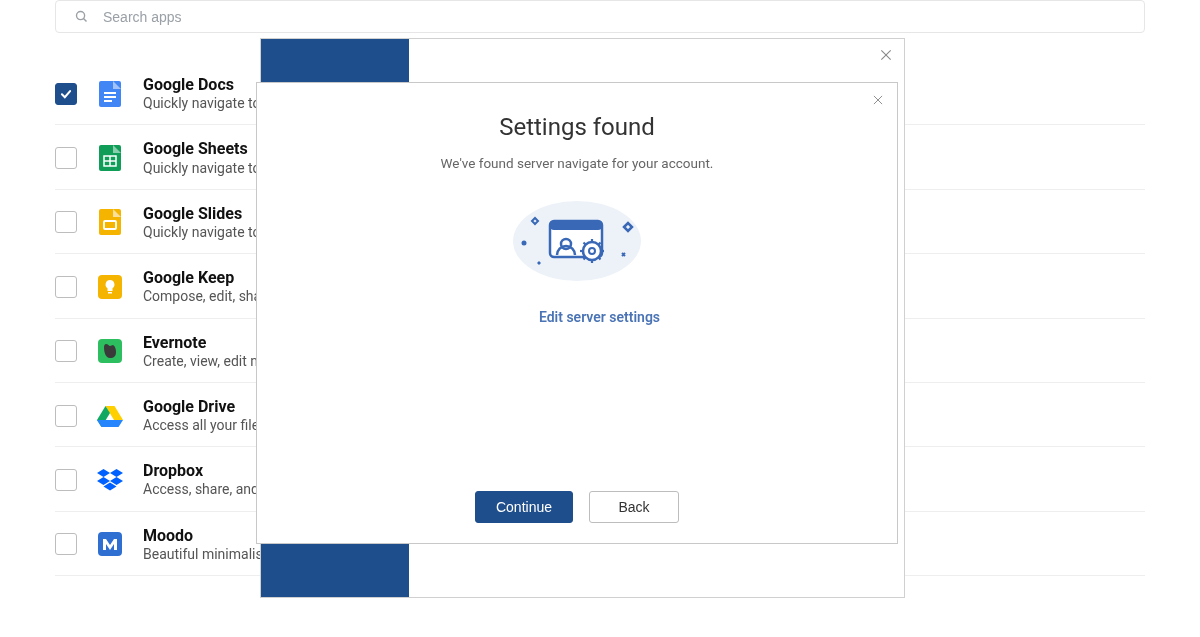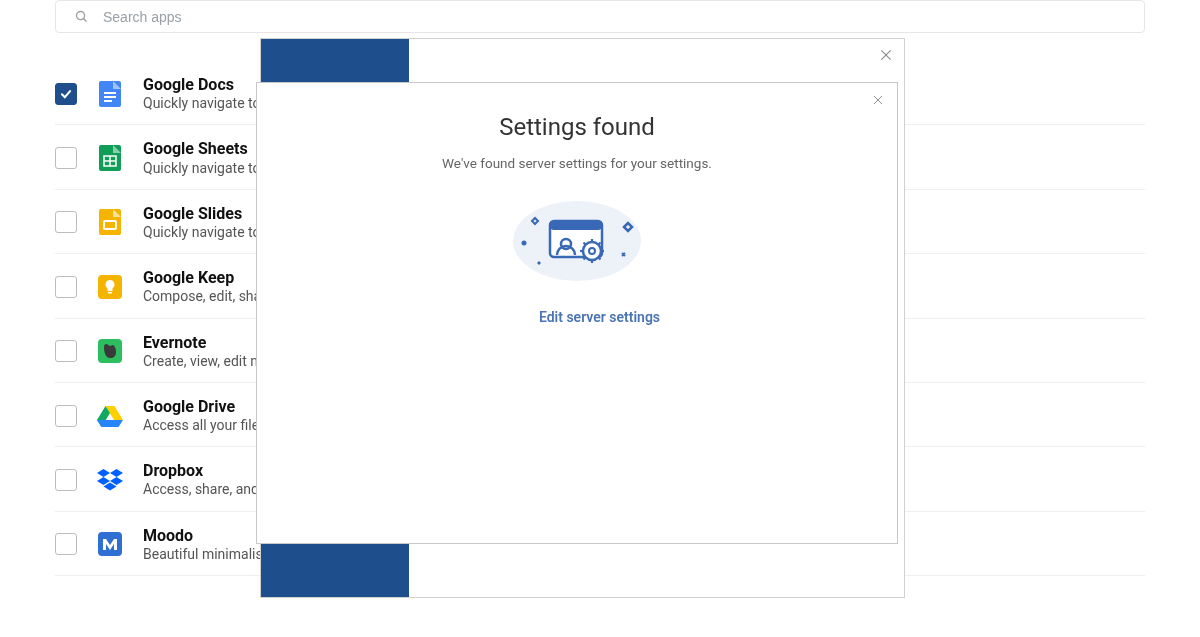--- a/index.html
+++ b/index.html
@@ -347,21 +347,21 @@
 
 <div class="dialog">
   <div class="dialog-close x-icon">
     <svg viewBox="0 0 24 24" stroke="#888" stroke-width="1.6">
         <line x1="5" y1="5" x2="19" y2="19"></line>
         <line x1="19" y1="5" x2="5" y2="19"></line>
       </svg>
   </div>
   <div class="dialog-body">
     <div class="dialog-title">Settings found</div>
-    <div class="dialog-subtitle">We've found server settings for your settings.</div>
+    <div class="dialog-subtitle">We've found server navigate for your account.</div>
     <div class="dialog-illustration">
       <svg width="150" height="96" viewBox="0 0 150 96">
         <ellipse cx="75" cy="48" rx="64" ry="40" fill="#edf2f9"></ellipse>
         <g fill="#3968b6">
           <path d="M30 28 l3 -3 l3 3 l-3 3 Z" fill="none" stroke="#3968b6" stroke-width="2"></path>
           <path d="M122 34 l4 -4 l4 4 l-4 4 Z" fill="none" stroke="#3968b6" stroke-width="2.5"></path>
           <path d="M120 60 l3 3 M123 60 l-3 3" stroke="#3968b6" stroke-width="2"></path>
           <circle cx="22" cy="50" r="2.5" fill="#3968b6"></circle>
           <path d="M35 70 l2 -2 l2 2 l-2 2 Z" fill="#3968b6"></path>
         </g>
@@ -380,13 +380,17 @@
             <line x1="6.3" y1="6.3" x2="8.5" y2="8.5"></line>
               <line x1="-6.3" y1="6.3" x2="-8.5" y2="8.5"></line>
             <line x1="6.3" y1="-6.3" x2="8.5" y2="-8.5"></line>
               <line x1="-6.3" y1="-6.3" x2="-8.5" y2="-8.5"></line>
           </g>
         </g>
       </svg>
     </div>
     <div class="edit-link">Edit server settings</div>
   </div>
+  <div class="dialog-footer">
+    <button class="btn btn-primary">Continue</button>
+    <button class="btn btn-secondary">Back</button>
+  </div>
 </div>
 
 </body></html>

